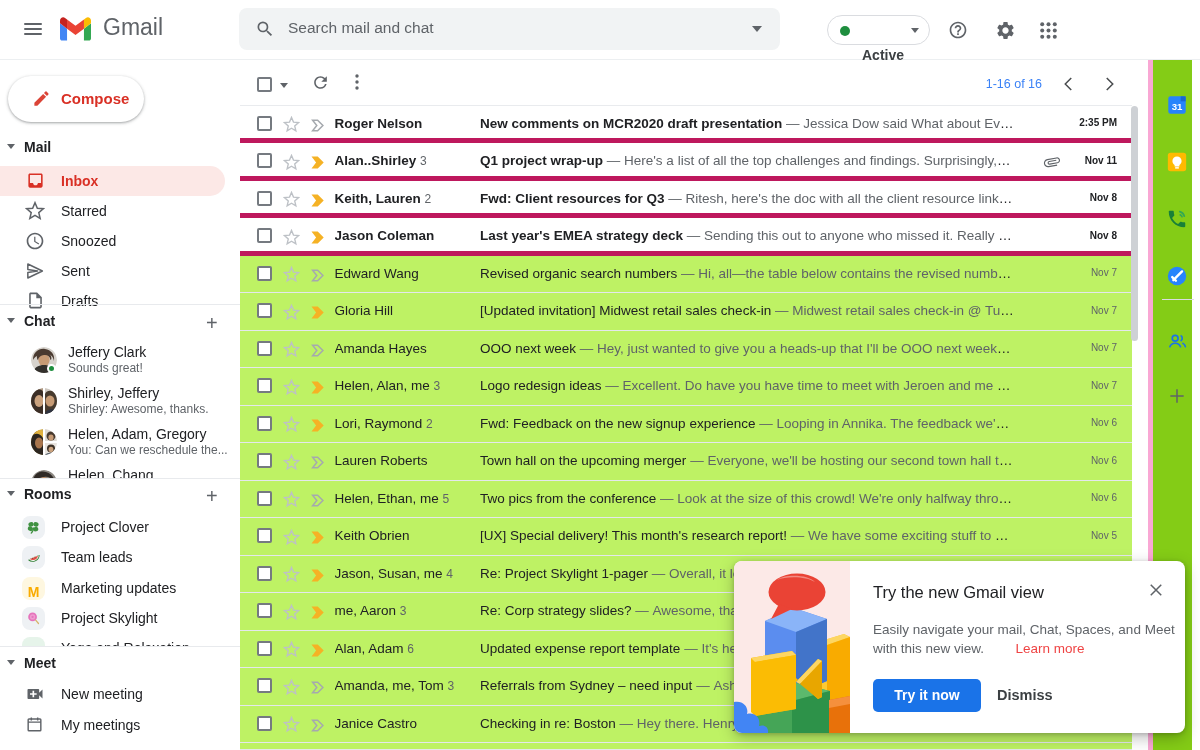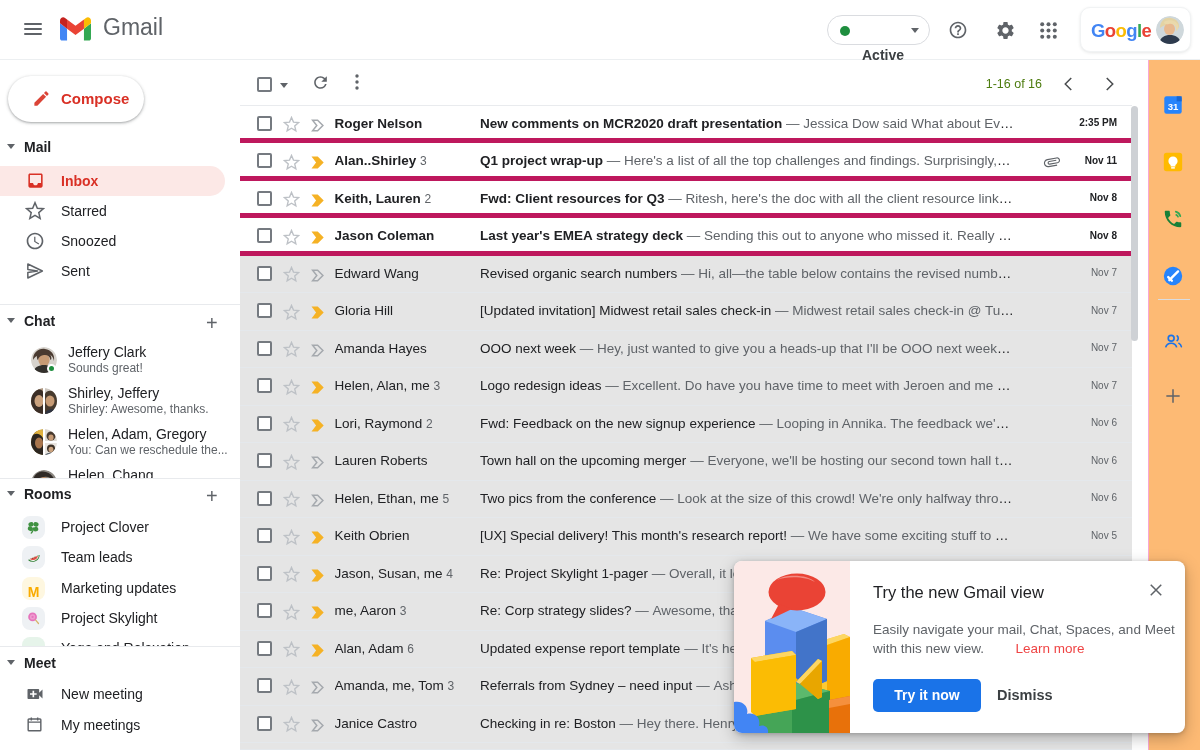--- a/index.html
+++ b/index.html
@@ -54,43 +54,43 @@
 .roomrow .sq { position:absolute; left:22px; top:4px; width:23px; height:23px; border-radius:8px; text-align:center;}
 .roomrow .lab { position:absolute; left:61px; top:7px; font-size:14px; color:#202124; }
 
 
 #list { position:absolute; left:240px; top:60px; width:892px; height:690px; background:#fff; }
 #toolbar { position:absolute; left:0; top:0; width:892px; height:45.5px; background:#fff; border-bottom:1px solid #e9ebee; }
 .cb { width:15px; height:15px; border:2px solid #757a80; border-radius:2px; background:#fff;}
 #toolbar .cb { position:absolute; left:17px; top:17px; }
 #toolbar .car { position:absolute; left:40px; top:23px; width:0; height:0;
   border-left:4px solid transparent; border-right:4px solid transparent; border-top:5px solid #5f6368; }
-#pagin { position:absolute; right:90px; top:17px; font-size:12.5px; color:#4d7c0f; }
+#pagin { position:absolute; right:90px; top:17px; font-size:12.5px; color:#3b82f6; }
 .mailrow { position:absolute; left:0; width:892px; height:37.5px; border-bottom:5px solid #be185d; }
 .mailrow.unread { background:#fff; }
-.mailrow.read { background:#e5e5e5; border-bottom:1px solid #e4e8ec;}
+.mailrow.read { background:#bef264; border-bottom:1px solid #e4e8ec;}
 .mailrow .cb { position:absolute; left:17px; top:10px; }
 .mailrow .star { position:absolute; left:43px; top:10.5px; }
 .mailrow .imp { position:absolute; left:71px; top:12px; }
 .mailrow .sender { position:absolute; left:94.5px; top:10px; width:133px; font-size:13.5px; color:#202124;
   white-space:nowrap; overflow:hidden; }
 .mailrow.unread .sender .nm { font-weight:bold; }
 .mailrow .sender .ct { font-size:12px; color:#5f6368; }
 .mailrow .subj { position:absolute; left:240px; top:10px; right:118px; font-size:13.5px; color:#202124;
   white-space:nowrap; overflow:hidden; text-overflow:ellipsis; }
 .mailrow.unread .subj b { font-weight:bold; }
 .mailrow.read .subj b { font-weight:normal; }
 .mailrow .subj .snip { color:#5f6368; }
 .mailrow .date { position:absolute; right:15px; top:11.5px; font-size:10px; color:#5f6368; text-align:right;}
 .mailrow.unread .date { color:#202124; font-weight:bold; }
 .mailrow .clip { position:absolute; right:71px; top:10px; }
 
 
-#rpanel { position:absolute; left:1148px; top:60px; width:52px; height:690px; background:#fdba74;
-  border-left:1px solid #f9a8d4; }
+#rpanel { position:absolute; left:1148px; top:60px; width:44px; height:690px; background:#84cc16;
+  border-left:5px solid #f9a8d4; }
 .rico { position:absolute; left:13px; }
 #scrollthumb { position:absolute; left:1131px; top:106px; width:7px; height:235px; background:#ced1d5; border-radius:4px; }
 
 
 #popup { position:absolute; left:734px; top:561px; width:451px; height:172px; background:#fff; border-radius:8px;
   box-shadow:0 5px 16px rgba(0,0,0,.25), 0 1px 4px rgba(0,0,0,.18); z-index:10; }
 #popup .illus { position:absolute; left:0; top:0; width:116px; height:172px; border-radius:8px 0 0 8px; overflow:hidden; }
 #popup h3 { position:absolute; left:139px; top:81px; font-size:16.5px; color:#202124; font-weight:normal; }
 #popup .body { position:absolute; left:139px; top:119px; width:250px; font-size:13.5px; line-height:19px; color:#5f6368; }
 #popup .body a { color:#ef4444; text-decoration:none;padding-left:24px; }
@@ -108,20 +108,27 @@
         <div></div>
       </div>
 <div id="gmlogo"><svg width="31" height="24" viewBox="52 42 88 66">
 <path fill="#4285f4" d="M58 108h14V74L52 59v43c0 3.32 2.69 6 6 6z"></path>
 <path fill="#34a853" d="M120 108h14c3.32 0 6-2.69 6-6V59l-20 15z"></path>
 <path fill="#fbbc04" d="M120 48v26l20-15v-8c0-7.42-8.47-11.65-14.4-7.2z"></path>
 <path fill="#ea4335" d="M72 74V48l24 18 24-18v26L96 92z"></path>
 <path fill="#c5221f" d="M52 51v8l20 15V48l-5.6-4.2C60.46 39.35 52 43.58 52 51z"></path>
 </svg></div>
 <div id="gmtext">Gmail</div>
+<div id="search">
+        <span class="mag"><svg width="20" height="20" viewBox="0 0 24 24">
+            <path fill="#5f6368" d="M15.5 14h-.79l-.28-.27A6.47 6.47 0 0 0 16 9.5 6.5 6.5 0 1 0 9.5 16c1.61 0 3.09-.59 4.23-1.57l.27.28v.79l5 4.99L20.49 19l-4.99-5zm-6 0C7.01 14 5 11.99 5 9.5S7.01 5 9.5 5 14 7.01 14 9.5 11.99 14 9.5 14z"></path>
+          </svg></span>
+        <span class="ph">Search mail and chat</span>
+        <div class="car"></div>
+      </div>
 <div id="activepill">
         <div class="dot"></div>
         <div class="txt">Active</div>
         <div class="car"></div>
       </div>
 <div class="hicon" style="left:948px;"><svg width="20" height="20" viewBox="0 0 24 24">
           <path fill="#5f6368" d="M11 18h2v-2h-2v2zm1-16C6.48 2 2 6.48 2 12s4.48 10 10 10 10-4.48 10-10S17.52 2 12 2zm0 18c-4.41 0-8-3.59-8-8s3.59-8 8-8 8 3.59 8 8-3.59 8-8 8zm0-14c-2.21 0-4 1.79-4 4h2c0-1.1.9-2 2-2s2 .9 2 2c0 2-3 1.75-3 5h2c0-2.25 3-2.5 3-5 0-2.21-1.79-4-4-4z"></path>
         </svg></div>
 <div class="hicon" style="left:995px;top:19.5px;"><svg width="21" height="21" viewBox="0 0 24 24">
           <path fill="#5f6368" d="M19.14 12.94c.04-.3.06-.61.06-.94 0-.32-.02-.64-.07-.94l2.03-1.58c.18-.14.23-.41.12-.61l-1.92-3.32c-.12-.22-.37-.29-.59-.22l-2.39.96c-.5-.38-1.03-.7-1.62-.94l-.36-2.54c-.04-.24-.24-.41-.48-.41h-3.84c-.24 0-.43.17-.47.41l-.36 2.54c-.59.24-1.13.57-1.62.94l-2.39-.96c-.22-.08-.47 0-.59.22L2.74 8.87c-.12.21-.08.47.12.61l2.03 1.58c-.05.3-.09.63-.09.94s.02.64.07.94l-2.03 1.58c-.18.14-.23.41-.12.61l1.92 3.32c.12.22.37.29.59.22l2.39-.96c.5.38 1.03.7 1.62.94l.36 2.54c.05.24.24.41.48.41h3.84c.24 0 .44-.17.47-.41l.36-2.54c.59-.24 1.13-.56 1.62-.94l2.39.96c.22.08.47 0 .59-.22l1.92-3.32c.12-.22.07-.47-.12-.61l-2.01-1.58zM12 15.6c-1.98 0-3.6-1.62-3.6-3.6s1.62-3.6 3.6-3.6 3.6 1.62 3.6 3.6-1.62 3.6-3.6 3.6z"></path>
@@ -130,30 +137,20 @@
           <circle cx="2.2" cy="2.2" r="2" fill="#5f6368"></circle>
           <circle cx="8.5" cy="2.2" r="2" fill="#5f6368"></circle>
           <circle cx="14.8" cy="2.2" r="2" fill="#5f6368"></circle>
           <circle cx="2.2" cy="8.5" r="2" fill="#5f6368"></circle>
           <circle cx="8.5" cy="8.5" r="2" fill="#5f6368"></circle>
           <circle cx="14.8" cy="8.5" r="2" fill="#5f6368"></circle>
           <circle cx="2.2" cy="14.8" r="2" fill="#5f6368"></circle>
           <circle cx="8.5" cy="14.8" r="2" fill="#5f6368"></circle>
           <circle cx="14.8" cy="14.8" r="2" fill="#5f6368"></circle>
         </svg></div>
-<div id="profile">
-        <div id="glogo"><span style="color:#4285f4">G</span><span style="color:#ea4335">o</span><span style="color:#fbbc05">o</span><span style="color:#4285f4">g</span><span style="color:#34a853">l</span><span style="color:#ea4335">e</span></div>
-        <div style="position:absolute;left:75px;top:8px;width:28px;height:28px;border-radius:50%;overflow:hidden;"><svg width="28" height="28" viewBox="0 0 28 28">
-            <circle cx="14" cy="14" r="14" fill="#cfd8dc"></circle>
-<path d="M4 12 C4 4 10 1 15 2 C21 3 24 7 23 13 C22 9 19 7 14 8 C9 9 6 10 4 12z" fill="#e3d3a4"></path>
-<ellipse cx="13.5" cy="13" rx="5.5" ry="6" fill="#e8b98f"></ellipse>
-<path d="M8 6 C12 3 20 4 22 9 C23 12 21 15 20 15 C21 10 17 7 13 8 C10 8.6 8 8 8 6z" fill="#ead9ab"></path>
-<path d="M3 28 C4 21 9 19 14 19 C19 19 24 21 25 28z" fill="#2e3b4e"></path>
-          </svg></div>
-      </div>
 </div>
 <div id="sidebar">
 <div id="compose">
         <span style="position:absolute;left:24px;top:13px;"><svg width="19" height="19" viewBox="0 0 24 24">
             <path fill="#db4437" d="M3 17.25V21h3.75L17.81 9.94l-3.75-3.75L3 17.25zM20.71 7.04c.39-.39.39-1.02 0-1.41l-2.34-2.34a.9959.9959 0 0 0-1.41 0l-1.83 1.83 3.75 3.75 1.83-1.83z"></path>
           </svg></span>
         <div class="txt">Compose</div>
       </div>
 <div class="sechead" style="top:80px;">
         <div class="tri"></div>
@@ -175,20 +172,26 @@
         <span class="ic" style="top:5px;left:25px;"><svg width="20" height="20" viewBox="0 0 24 24">
             <path fill="#5f6368" d="M11.99 2C6.47 2 2 6.48 2 12s4.47 10 9.99 10C17.52 22 22 17.52 22 12S17.52 2 11.99 2zM12 20c-4.42 0-8-3.58-8-8s3.58-8 8-8 8 3.58 8 8-3.58 8-8 8zm.5-13H11v6l5.25 3.15.75-1.23-4.5-2.67z"></path>
           </svg></span>
         <div class="lab">Snoozed</div>
       </div>
 <div class="navitem" style="top:195.5px;">
         <span class="ic" style="top:5px;left:25px;"><svg width="20" height="20" viewBox="0 0 24 24">
             <path fill="none" stroke="#5f6368" stroke-width="1.8" stroke-linejoin="round" d="M3.4 20.4 20.85 12 3.4 3.6 3.4 10.1 15 12 3.4 13.9z"></path>
           </svg></span>
         <div class="lab">Sent</div>
+      </div>
+<div class="navitem" style="top:225.5px;">
+        <span class="ic" style="top:5px;left:26px;"><svg width="19" height="19" viewBox="0 0 24 24">
+            <path fill="#5f6368" d="M14 2H6c-1.1 0-1.99.9-1.99 2L4 20c0 1.1.89 2 1.99 2H18c1.1 0 2-.9 2-2V8l-6-6zm4 18H6V4h7v5h5v11z"></path>
+          </svg></span>
+        <div class="lab">Drafts</div>
       </div>
 <div class="sdiv" style="top:244px;"></div>
 <div class="sechead" style="top:253.5px;">
         <div class="tri"></div>
         <div class="lab">Chat</div>
         <div class="plus">+</div>
       </div>
 <div class="chatrow" style="top:279px;">
         <div class="av"><svg width="26" height="26" viewBox="0 0 26 26">
             <circle cx="13" cy="13" r="13" fill="#d7d3cd"></circle>

